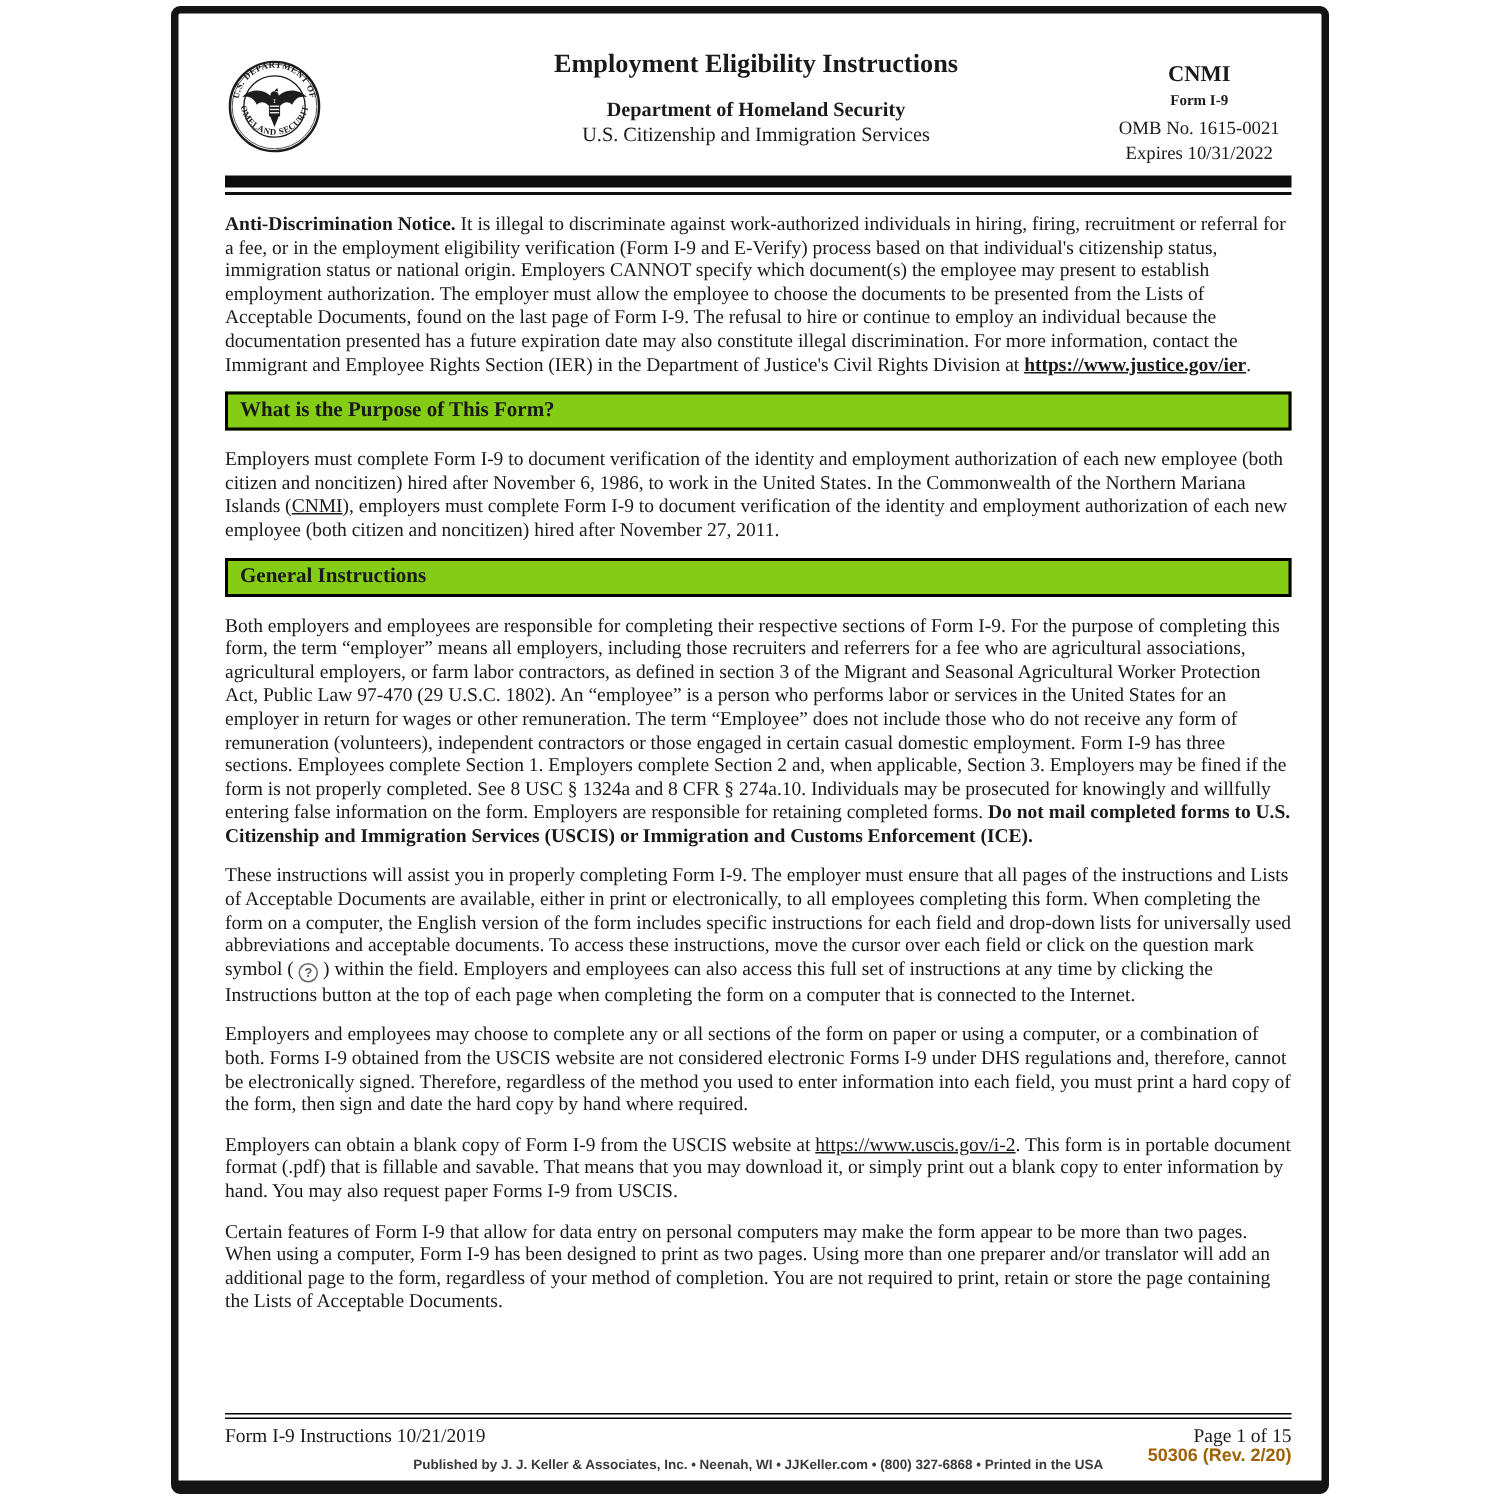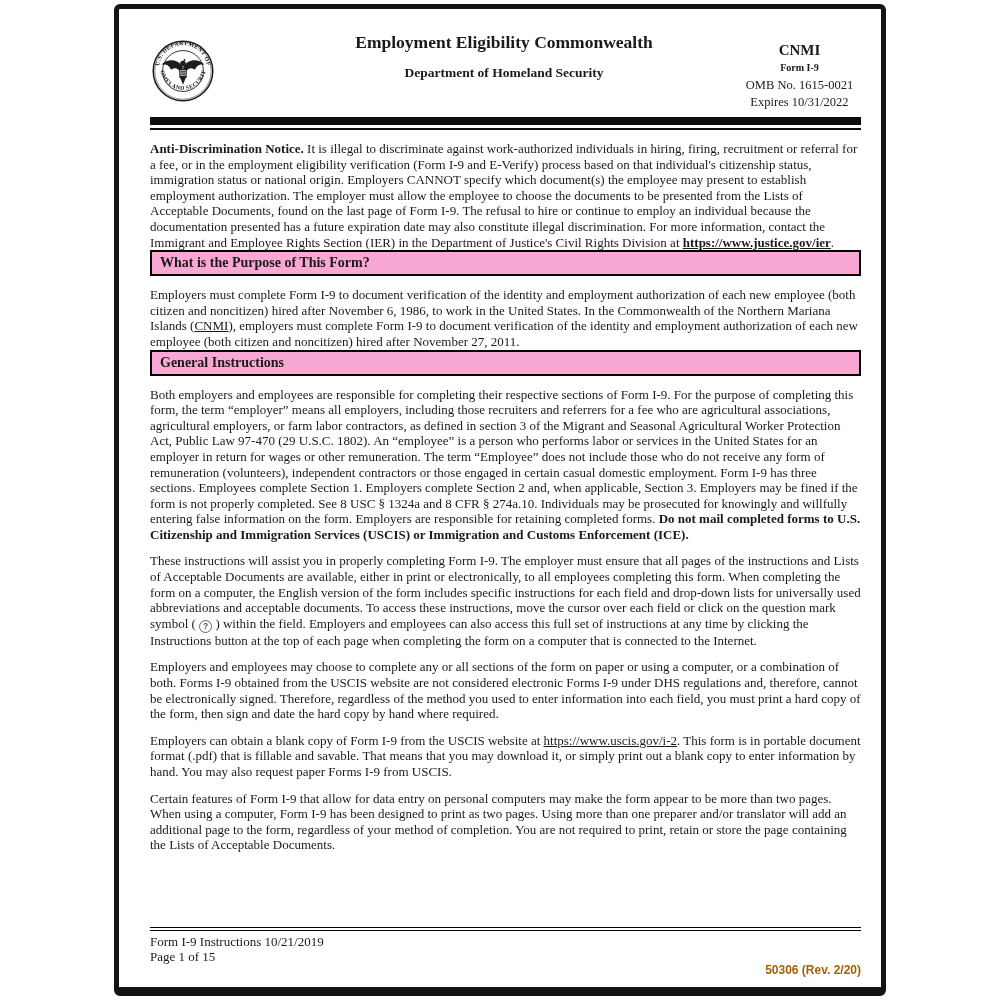--- a/index.html
+++ b/index.html
@@ -28,33 +28,33 @@
   .fb-omb,.fb-exp{font-size:12.5px;line-height:15px;margin-top:2px;}
 
   .rule-thick{height:8px;background:#0d0d0d;margin-top:7px;}
   .rule-thin{height:2px;background:#0d0d0d;margin-top:3px;}
 
   
   p.body{font-size:13px;line-height:15.6px;margin:11px 0 0 0;text-align:left;}
   .bold{font-weight:bold;}
   .lnk{color:inherit;text-decoration:underline;cursor:pointer;}
   .section-h{
-    background:#f9a8d4;border:2px solid #000;
+    margin-top:11px;background:#84cc16;border:2px solid #000;
     font-weight:bold;font-size:14px;line-height:18px;padding:2px 8px;
   }
   .qmark{
     display:inline-block;width:11px;height:11px;border:1px solid #666;border-radius:50%;
     font-size:8.5px;line-height:11px;text-align:center;vertical-align:-1px;
     color:#555;font-family:"Liberation Sans",sans-serif;font-weight:bold;
   }
 
   
   .footer{position:absolute;left:31px;right:20px;bottom:7px;}
   .f-dline{border-top:1.5px solid #000;height:2px;border-bottom:1px solid #000;}
-  .f-row1{display:flex;justify-content:space-between;font-size:13px;line-height:15px;margin-top:3px;flex-direction:column;}
+  .f-row1{display:flex;justify-content:space-between;font-size:13px;line-height:15px;margin-top:3px;}
   .f-row2{position:relative;text-align:center;margin-top:2px;height:14px;}
   .f-pub{font-family:"Liberation Sans",sans-serif;font-size:9px;font-weight:bold;color:#3a3a3a;line-height:12px;}
   .f-code{
     position:absolute;right:0;top:-3px;font-family:"Liberation Sans",sans-serif;
     font-size:12px;font-weight:bold;color:#a16207;
   }
 </style>
 </head>
 <body>
 
@@ -85,22 +85,23 @@
             <path d="M44 46 L56 46 L56 60 Q50 67 44 60 Z"></path>
             <path d="M46 62 L54 62 L50 72 Z"></path>
             <rect x="45" y="49" width="10" height="1.4" fill="#ffffff"></rect>
             <rect x="45" y="52.5" width="10" height="1.4" fill="#ffffff"></rect>
             <rect x="45" y="56" width="10" height="1.4" fill="#ffffff"></rect>
           </g>
         </svg>
       </div>
 
       <div class="titles">
-        <div class="h-title">Employment Eligibility Commonwealth</div>
+        <div class="h-title">Employment Eligibility Instructions</div>
         <div class="h-dept">Department of Homeland Security</div>
+        <div class="h-agency">U.S. Citizenship and Immigration Services</div>
       </div>
 
       <div class="formbox">
         <div class="fb-uscis">CNMI</div>
         <div class="fb-form">Form I-9</div>
         <div class="fb-omb">OMB No. 1615-0021</div>
         <div class="fb-exp">Expires 10/31/2022</div>
       </div>
     </div>
 
@@ -126,16 +127,17 @@
 
   </div>
 
   <div class="footer">
     <div class="f-dline"></div>
     <div class="f-row1">
       <span>Form I-9 Instructions 10/21/2019</span>
       <span>Page 1 of 15</span>
     </div>
     <div class="f-row2">
+      <span class="f-pub">Published by J. J. Keller &amp; Associates, Inc. • Neenah, WI • JJKeller.com • (800) 327-6868 • Printed in the USA</span>
       <span class="f-code">50306 (Rev. 2/20)</span>
     </div>
   </div>
 </div>
 
 </body></html>

